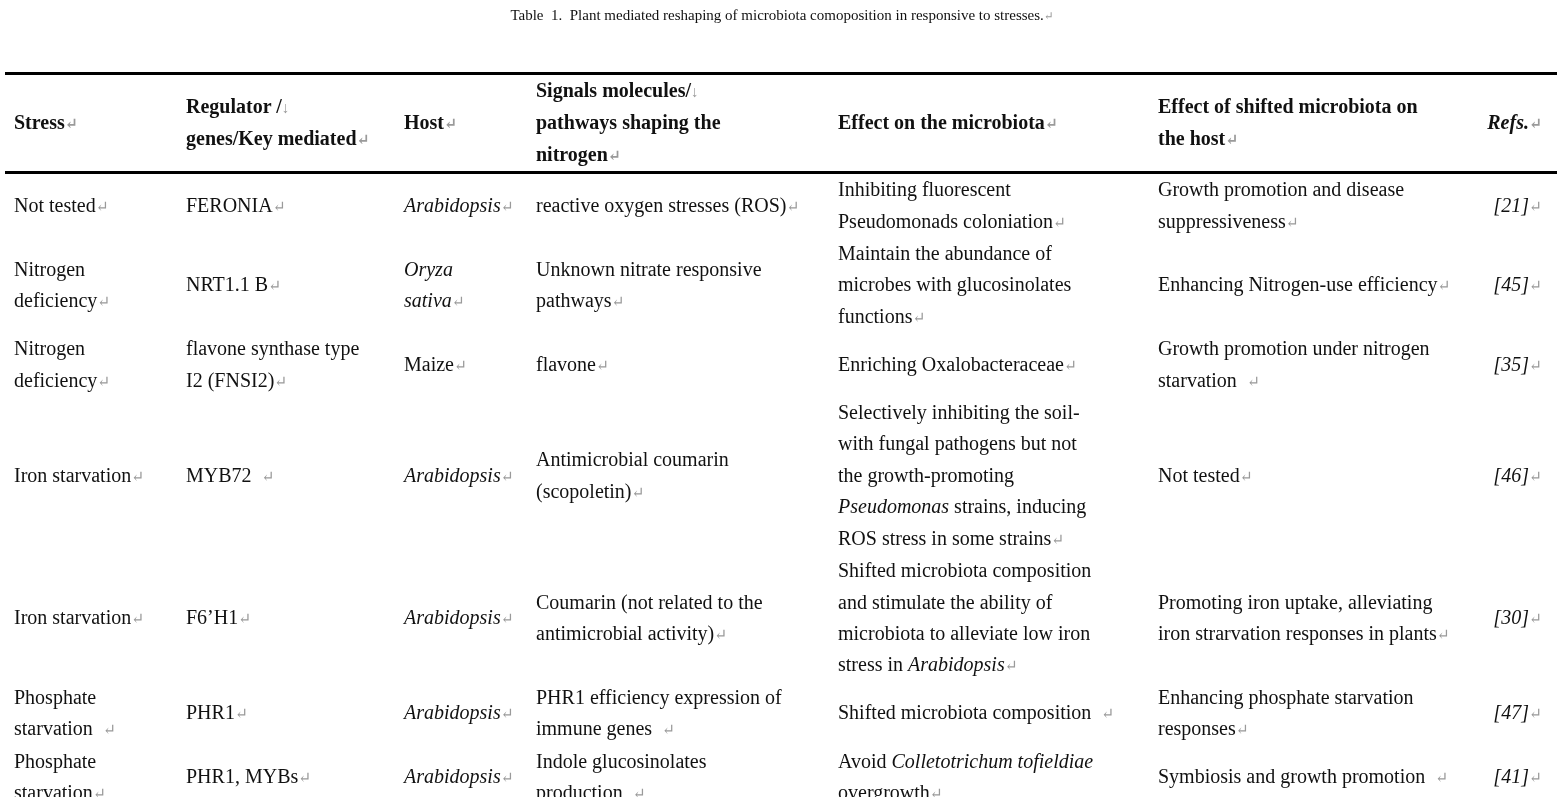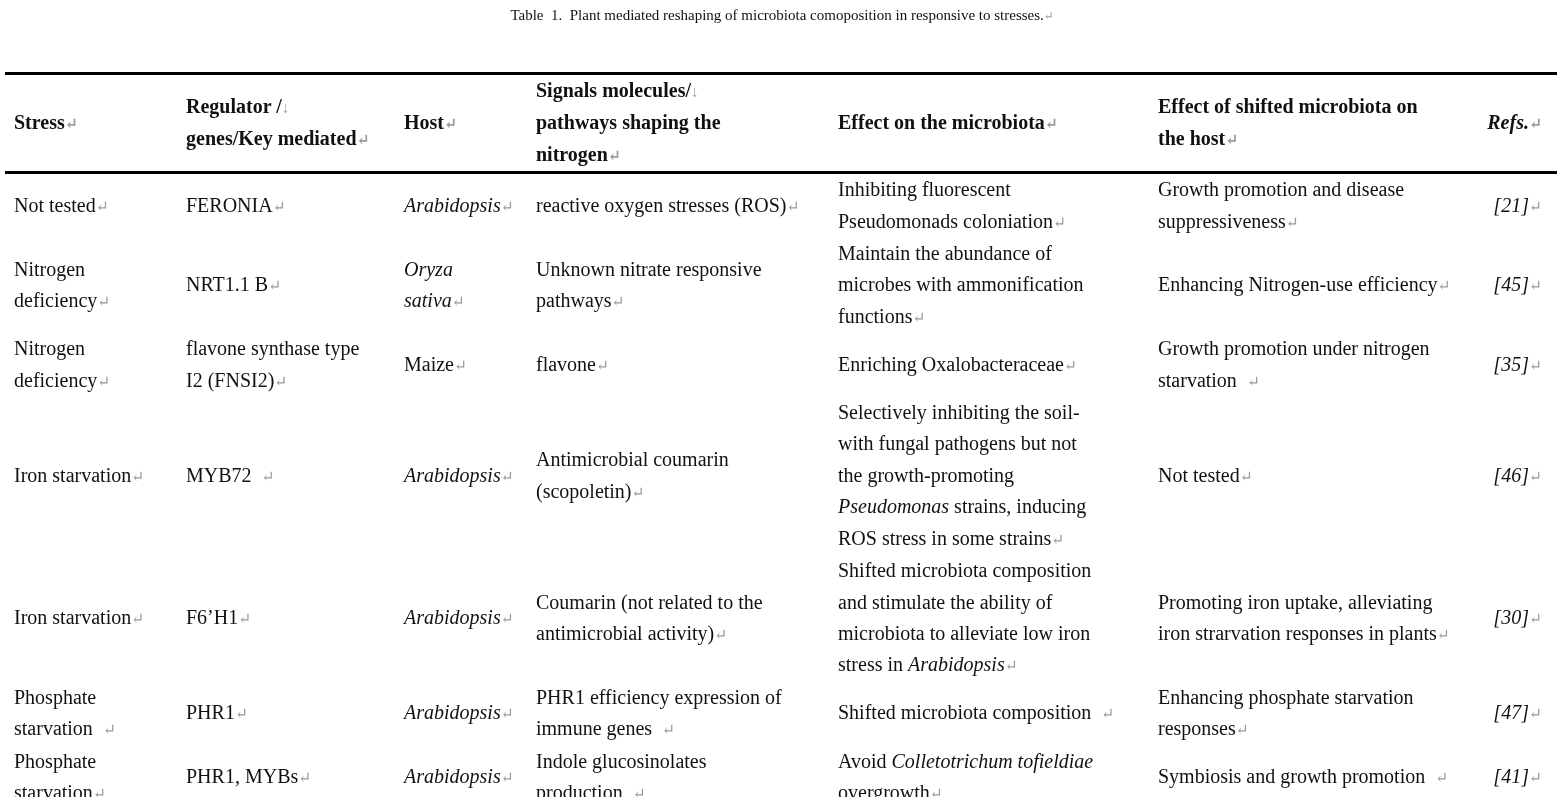--- a/index.html
+++ b/index.html
@@ -64,21 +64,21 @@
         <td class="col-signals"><span class="seg">reactive oxygen stresses (ROS)</span><span class="seg mark">↵</span></td>
         <td class="col-effect_microbiota"><span class="seg">Inhibiting fluorescent</span><br><span class="seg">Pseudomonads coloniation</span><span class="seg mark">↵</span></td>
         <td class="col-effect_host"><span class="seg">Growth promotion and disease</span><br><span class="seg">suppressiveness</span><span class="seg mark">↵</span></td>
         <td class="col-refs"><span class="seg">[21]</span><span class="seg mark">↵</span></td>
       </tr>
       <tr>
         <td class="col-stress"><span class="seg">Nitrogen</span><br><span class="seg">deficiency</span><span class="seg mark">↵</span></td>
         <td class="col-regulator"><span class="seg">NRT1.1 B</span><span class="seg mark">↵</span></td>
         <td class="col-host"><span class="seg it">Oryza</span><br><span class="seg it">sativa</span><span class="seg mark">↵</span></td>
         <td class="col-signals"><span class="seg">Unknown nitrate responsive</span><br><span class="seg">pathways</span><span class="seg mark">↵</span></td>
-        <td class="col-effect_microbiota"><span class="seg">Maintain the abundance of</span><br><span class="seg">microbes with ammonification</span><br><span class="seg">functions</span><span class="seg mark">↵</span></td>
+        <td class="col-effect_microbiota"><span class="seg">Maintain the abundance of</span><br><span class="seg">microbes with glucosinolates</span><br><span class="seg">functions</span><span class="seg mark">↵</span></td>
         <td class="col-effect_host"><span class="seg">Enhancing Nitrogen-use efficiency</span><span class="seg mark">↵</span></td>
         <td class="col-refs"><span class="seg">[45]</span><span class="seg mark">↵</span></td>
       </tr>
       <tr>
         <td class="col-stress"><span class="seg">Nitrogen</span><br><span class="seg">deficiency</span><span class="seg mark">↵</span></td>
         <td class="col-regulator"><span class="seg">flavone synthase type</span><br><span class="seg">I2 (FNSI2)</span><span class="seg mark">↵</span></td>
         <td class="col-host"><span class="seg">Maize</span><span class="seg mark">↵</span></td>
         <td class="col-signals"><span class="seg">flavone</span><span class="seg mark">↵</span></td>
         <td class="col-effect_microbiota"><span class="seg">Enriching Oxalobacteraceae</span><span class="seg mark">↵</span></td>
         <td class="col-effect_host"><span class="seg">Growth promotion under nitrogen</span><br><span class="seg">starvation  </span><span class="seg mark">↵</span></td>

